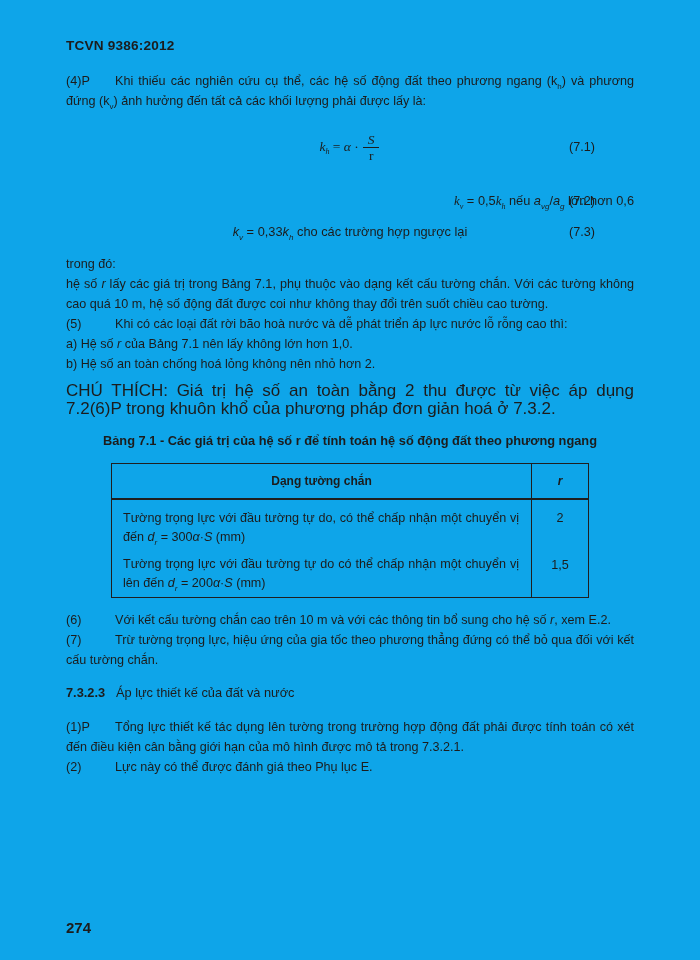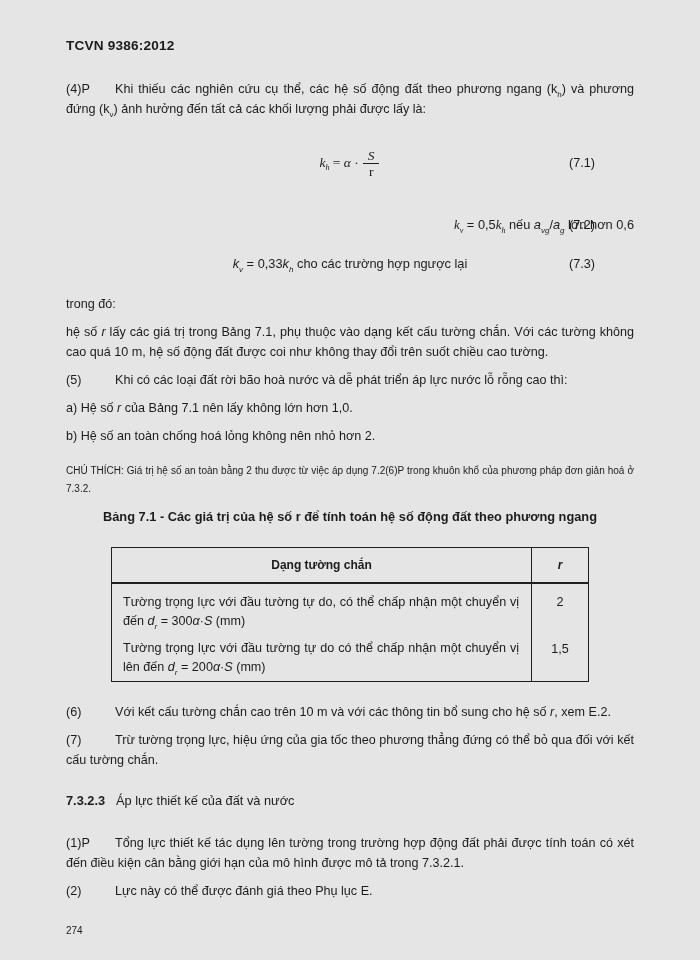--- a/index.html
+++ b/index.html
@@ -1,25 +1,25 @@
 <!DOCTYPE html>
 <html><head>
 <meta charset="utf-8">
 <style>
   * { margin:0; padding:0; box-sizing:border-box; }
   html,body { background:#ffffff; }
   body { width:700px; }
 
   .page {
-    width:700px; height:960px; background:#e5e5e5;
+    width:700px; height:960px; background:#0ea5e9;
     font-family:"Liberation Sans","DejaVu Sans",sans-serif;
     font-size:12.6px; color:#1c1c1c;
     padding:38px 66px 20px 66px;
     display:flex; flex-direction:column;
-    position:relative; overflow:hidden;gap:8px;
+    position:relative; overflow:hidden;
   }
 
   .hdr { font-weight:bold; font-size:13.6px; margin-bottom:18px; letter-spacing:0.2px; }
 
   p.body { line-height:20px; text-align:justify; }
   .lbl { display:inline-block; width:49px; }
   .it { font-style:italic; }
   .serif { font-family:"Liberation Serif","DejaVu Serif",serif; }
   sub { font-size:8px; line-height:0; }
 
@@ -35,23 +35,23 @@
   .eq-body { font-size:12.8px; }
   .eq-math { font-family:"Liberation Serif","DejaVu Serif",serif; font-size:13.5px; }
   .eq-num {
     position:absolute; right:39px; top:50%; transform:translateY(-50%);
     font-style:normal; font-family:"Liberation Sans","DejaVu Sans",sans-serif; font-size:12.6px;
   }
   .frac { display:inline-flex; flex-direction:column; align-items:center; vertical-align:middle; line-height:15px; margin-left:3px; }
   .frac .den { border-top:1.1px solid #1c1c1c; padding:0 6px; }
   .frac .num { padding:0 6px; }
 
-  .note { font-size:10px; line-height:17.5px; text-align:justify; margin-top:8px; }
+  .note { font-size:17px; line-height:17.5px; text-align:justify; margin-top:8px; }
 
-  .tbl-title { text-align:center; font-weight:bold; font-size:12.8px; margin-top:3px; line-height:18px; }
+  .tbl-title { text-align:center; font-weight:bold; font-size:12.8px; margin-top:15px; line-height:18px; }
 
   table.tbl {
     border-collapse:collapse; table-layout:fixed;
     width:478px; margin:13px auto 0 auto;
     border:1.6px solid #1f1f1f;
   }
   .tbl th {
     font-weight:bold; text-align:center; font-size:12px;
     padding:10px 6px; border-bottom:2.4px solid #1f1f1f;
   }
@@ -62,21 +62,21 @@
   .tbl tr.last  td.c1 { padding-bottom:10px; }
   .tbl .c2 { width:57px; border-left:1.3px solid #1f1f1f; text-align:center; }
   .tbl td.c2 { padding-top:9px; }
   .tbl tr.first td.c2, .tbl tr.mid td.c2 { vertical-align:top; padding-top:5px; }
   .tbl tr.first td.c2 { padding-top:9px; }
   .tbl tr.last td.c2 { vertical-align:bottom; padding-bottom:13px; }
 
   .sect { margin-top:13px; line-height:20px; font-size:12.8px; }
   .sect .num { font-weight:bold; display:inline-block; width:50px; }
 
-  .footer { margin-top:auto; padding-bottom:4px; font-size:10px; }
+  .footer { margin-top:auto; padding-bottom:4px; font-size:15px;font-weight:bold; }
 </style>
 </head>
 <body>
 
 <div class="page">
 
   <div class="hdr">TCVN 9386:2012</div>
 
   <p class="body"><span class="lbl">(4)P</span><span>Khi thiếu các nghiên cứu cụ thể, các hệ số động đất theo phương ngang (k<sub>h</sub>) và phương đứng (k<sub>v</sub>) ảnh hưởng đến tất cả các khối lượng phải được lấy là:</span></p>
 

